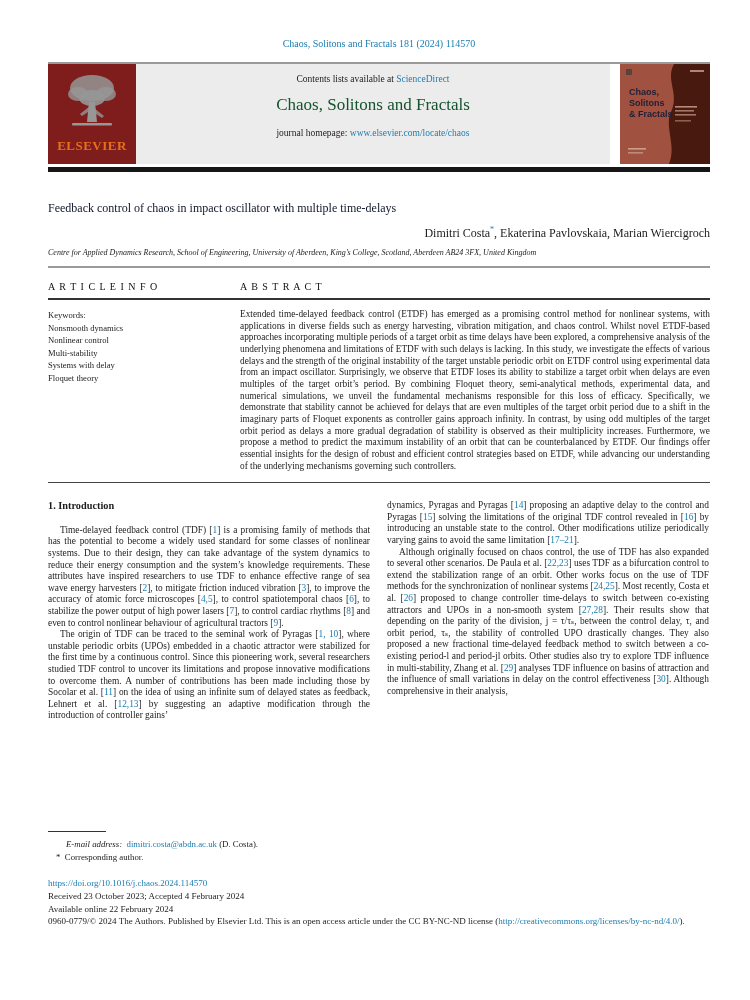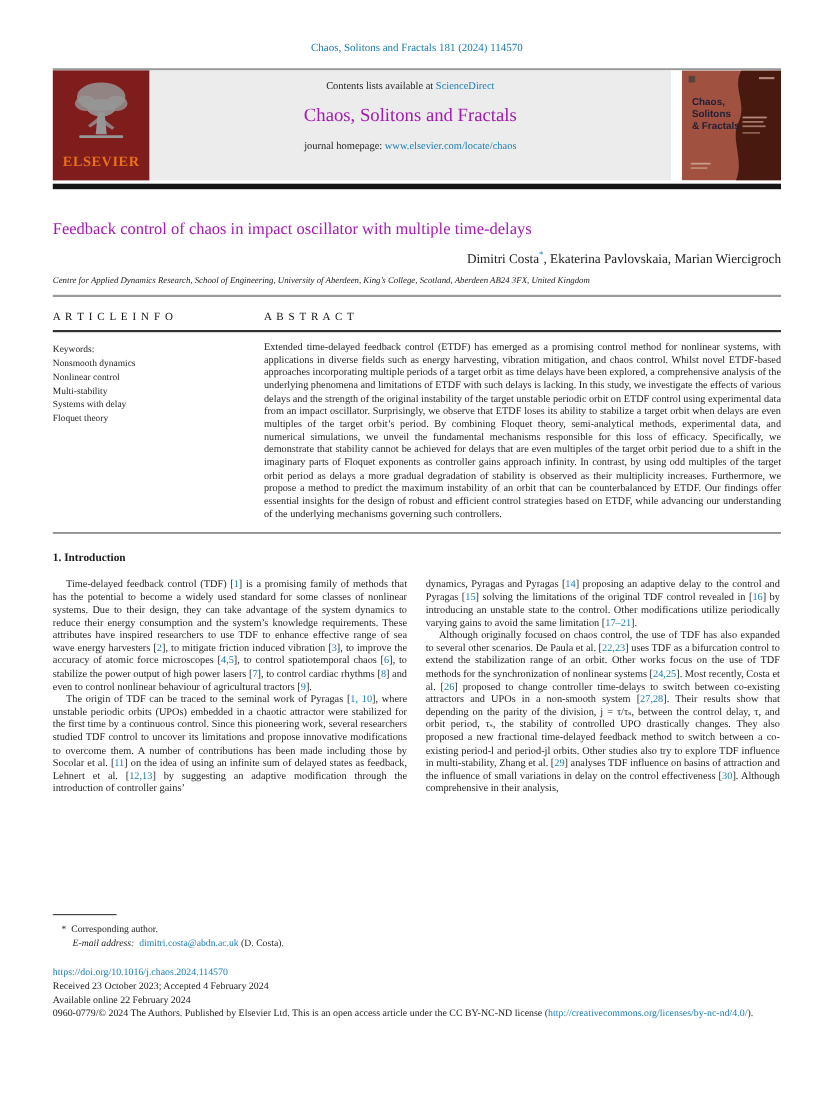--- a/index.html
+++ b/index.html
@@ -15,46 +15,46 @@
 
   
   .journal-ref{padding-top:38px;text-align:center;font-size:10px;color:#1b7cb0;}
 
   
   .banner-row{margin-top:13px;display:flex;border-top:2px solid #9a9a9a;align-items:stretch;}
   .logo-box{width:88px;background:#7f1d1d;display:flex;flex-direction:column;align-items:center;justify-content:flex-start;padding-top:8px;}
   .elsevier-word{font-size:13px;letter-spacing:.5px;color:#e8701a;font-weight:bold;margin-top:2px;font-family:"Liberation Serif",serif;}
   .banner-mid{flex:1;background:#ececec;text-align:center;padding:10px 8px 9px 8px;}
   .banner-line1{font-size:9.5px;color:#222;}
-  .banner-title{font-size:17px;color:#a21caf;margin-top:11px;}
+  .banner-title{font-size:17px;color:#14532d;margin-top:11px;}
   .banner-line3{font-size:9.5px;color:#222;margin-top:13px;}
   .banner-gap{width:10px;background:#fff;}
   .cover-box{width:90px;height:100px;position:relative;border-radius:17px;}
   .black-bar{height:5px;background:#161616;margin-top:3px;}
 
   
-  .article-title{margin-top:29px;font-size:15px;color:#a21caf;}
+  .article-title{margin-top:29px;font-size:12px;color:#0f172a;}
   .authors{margin-top:9px;font-size:12px;text-align:right;}
   .author-mark{color:#1b7cb0;font-size:8px;vertical-align:super;}
   .affiliation{margin-top:7px;font-size:8px;font-style:italic;color:#222;}
   .title-rule{margin-top:9px;border-top:2px solid #9a9a9a;}
 
   
   .info-abstract{display:flex;margin-top:13px;}
   .article-info{width:192px;flex:none;}
   .abstract-col{flex:1;}
   .sec-heading{font-size:10px;letter-spacing:1px;color:#111;}
   .heading-rule{border-top:2px solid #333;margin-top:6px;}
   .keywords{margin-top:9px;font-size:8.6px;line-height:12.5px;}
   .kw-label{}
   .abstract-text{margin-top:9px;font-size:9.3px;line-height:11.65px;text-align:justify;}
   .abstract-bottom-rule{border-top:1.5px solid #444;margin-top:10px;}
 
   
-  .columns{display:flex;margin-top:17px;align-items:flex-end;}
+  .columns{display:flex;margin-top:17px;}
   .col{width:322px;flex:none;font-size:9.4px;line-height:11.6px;text-align:justify;}
   .col-left{margin-right:17px;}
   .intro-heading{font-weight:bold;font-size:10.3px;margin-bottom:13px;}
   .para{margin:0;}
   .para.indent{text-indent:12px;}
   .para + .para{margin-top:0;}
 
   
   .footnote{position:absolute;left:48px;top:831px;width:340px;font-size:8.8px;line-height:13px;}
   .footnote-rule{width:58px;border-top:1px solid #333;margin-bottom:6px;}
@@ -151,22 +151,22 @@
       </div>
       <div class="col" style="padding-top:0;">
         <p class="para">dynamics, Pyragas and Pyragas [<span class="cite">14</span>] proposing an adaptive delay to the control and Pyragas [<span class="cite">15</span>] solving the limitations of the original TDF control revealed in [<span class="cite">16</span>] by introducing an unstable state to the control. Other modifications utilize periodically varying gains to avoid the same limitation [<span class="cite">17–21</span>].</p>
         <p class="para indent">Although originally focused on chaos control, the use of TDF has also expanded to several other scenarios. De Paula et al. [<span class="cite">22,23</span>] uses TDF as a bifurcation control to extend the stabilization range of an orbit. Other works focus on the use of TDF methods for the synchronization of nonlinear systems [<span class="cite">24,25</span>]. Most recently, Costa et al. [<span class="cite">26</span>] proposed to change controller time-delays to switch between co-existing attractors and UPOs in a non-smooth system [<span class="cite">27,28</span>]. Their results show that depending on the parity of the division, j = τ/τₛ, between the control delay, τ, and orbit period, τₛ, the stability of controlled UPO drastically changes. They also proposed a new fractional time-delayed feedback method to switch between a co-existing period-l and period-jl orbits. Other studies also try to explore TDF influence in multi-stability, Zhang et al. [<span class="cite">29</span>] analyses TDF influence on basins of attraction and the influence of small variations in delay on the control effectiveness [<span class="cite">30</span>]. Although comprehensive in their analysis,</p>
       </div>
     </div>
   </div>
 
   <div class="footnote">
     <div class="footnote-rule"></div>
+    <div class="fn-line" style="padding-left:18px;"><span class="fn-label">E-mail address:</span>&nbsp;&nbsp;<span class="link">dimitri.costa@abdn.ac.uk</span><span> (D. Costa).</span></div>
     <div class="fn-line"><span>*</span>&nbsp;&nbsp;<span>Corresponding author.</span></div>
-    <div class="fn-line" style="padding-left:18px;"><span class="fn-label">E-mail address:</span>&nbsp;&nbsp;<span class="link">dimitri.costa@abdn.ac.uk</span><span> (D. Costa).</span></div>
   </div>
 
   <div class="footer">
     <span class="row link">https://doi.org/10.1016/j.chaos.2024.114570</span>
     <span class="row">Received 23 October 2023; Accepted 4 February 2024</span>
     <span class="row">Available online 22 February 2024</span>
     <span class="row"><span>0960-0779/© 2024 The Authors. Published by Elsevier Ltd. This is an open access article under the CC BY-NC-ND license (</span><span class="link">http://creativecommons.org/licenses/by-nc-nd/4.0/</span><span>).</span></span>
   </div>
 </div>
 

